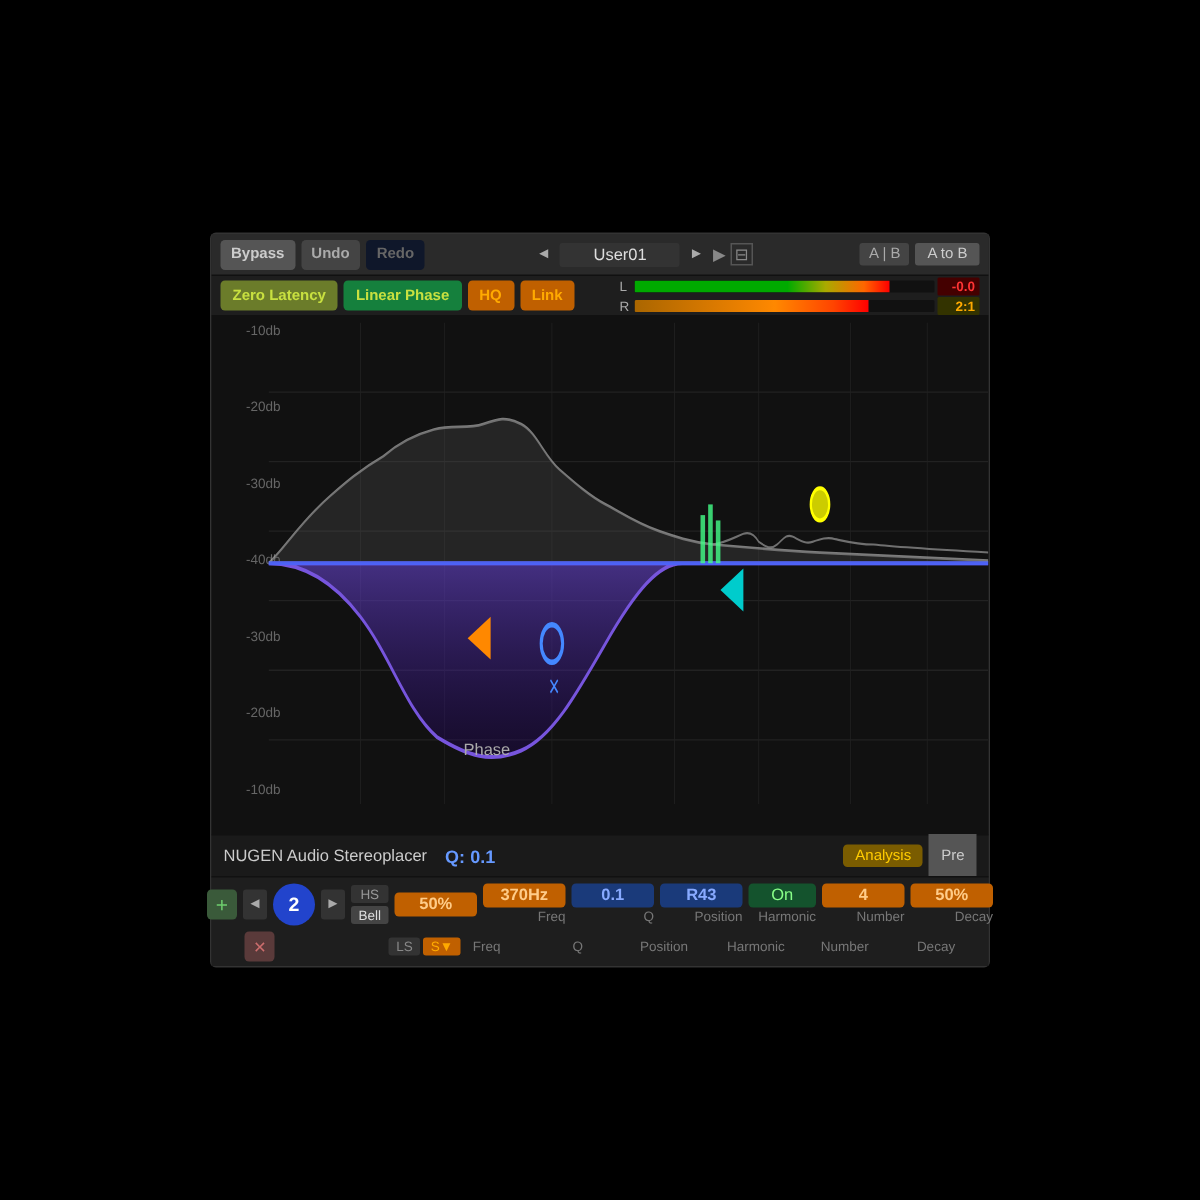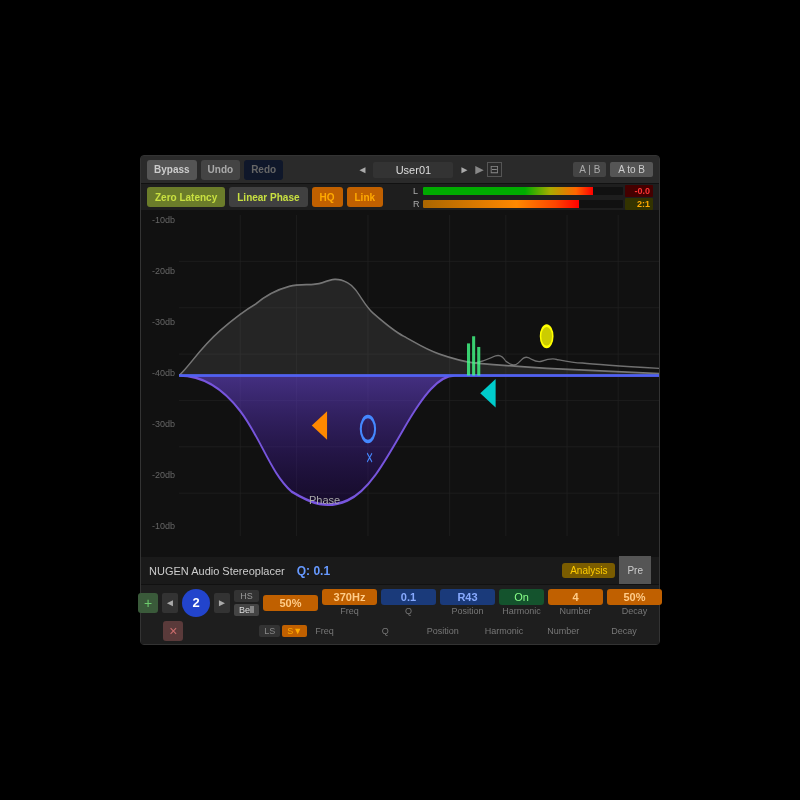--- a/index.html
+++ b/index.html
@@ -106,21 +106,21 @@
     .btn-mode {
       border: none;
       border-radius: 3px;
       font-size: 10px;
       font-weight: bold;
       cursor: pointer;
       padding: 2px 8px;
       height: 20px;
     }
     .btn-zero { background: #6b7c2a; color: #c8e040; }
-    .btn-linear { background: #404040; color: #c8e040; }
+    .btn-linear { background: #15803d; color: #c8e040; }
     .btn-hq { background: #c06000; color: #ffaa00; }
     .btn-link { background: #c06000; color: #ffaa00; }
     
     .meters {
       margin-left: auto;
       display: flex;
       flex-direction: column;
       gap: 1px;
       align-items: flex-end;
     }
@@ -163,21 +163,21 @@
     
     .eq-display {
       flex: 1;
       background: #111;
       position: relative;
       overflow: hidden;
     }
     
     .db-labels {
       position: absolute;
-      left: 0;
+      left: 12px;
       top: 0;
       bottom: 20px;
       width: 38px;
       display: flex;
       flex-direction: column;
       justify-content: space-between;
       padding: 5px 0;
     }
     .db-label {
       color: #666;
@@ -322,21 +322,21 @@
       border-radius: 2px;
       cursor: pointer;
     }
     .btn-band-type-active {
       background: #444;
       color: #ddd;
     }
     .band-param {
       display: flex;
       flex-direction: column;
-      align-items: center;
+      align-items: flex-end;
       gap: 1px;
     }
     .band-param-value {
       background: #c06000;
       color: #ffcc88;
       border: none;
       font-size: 11px;
       font-weight: bold;
       padding: 2px 8px;
       border-radius: 3px;

